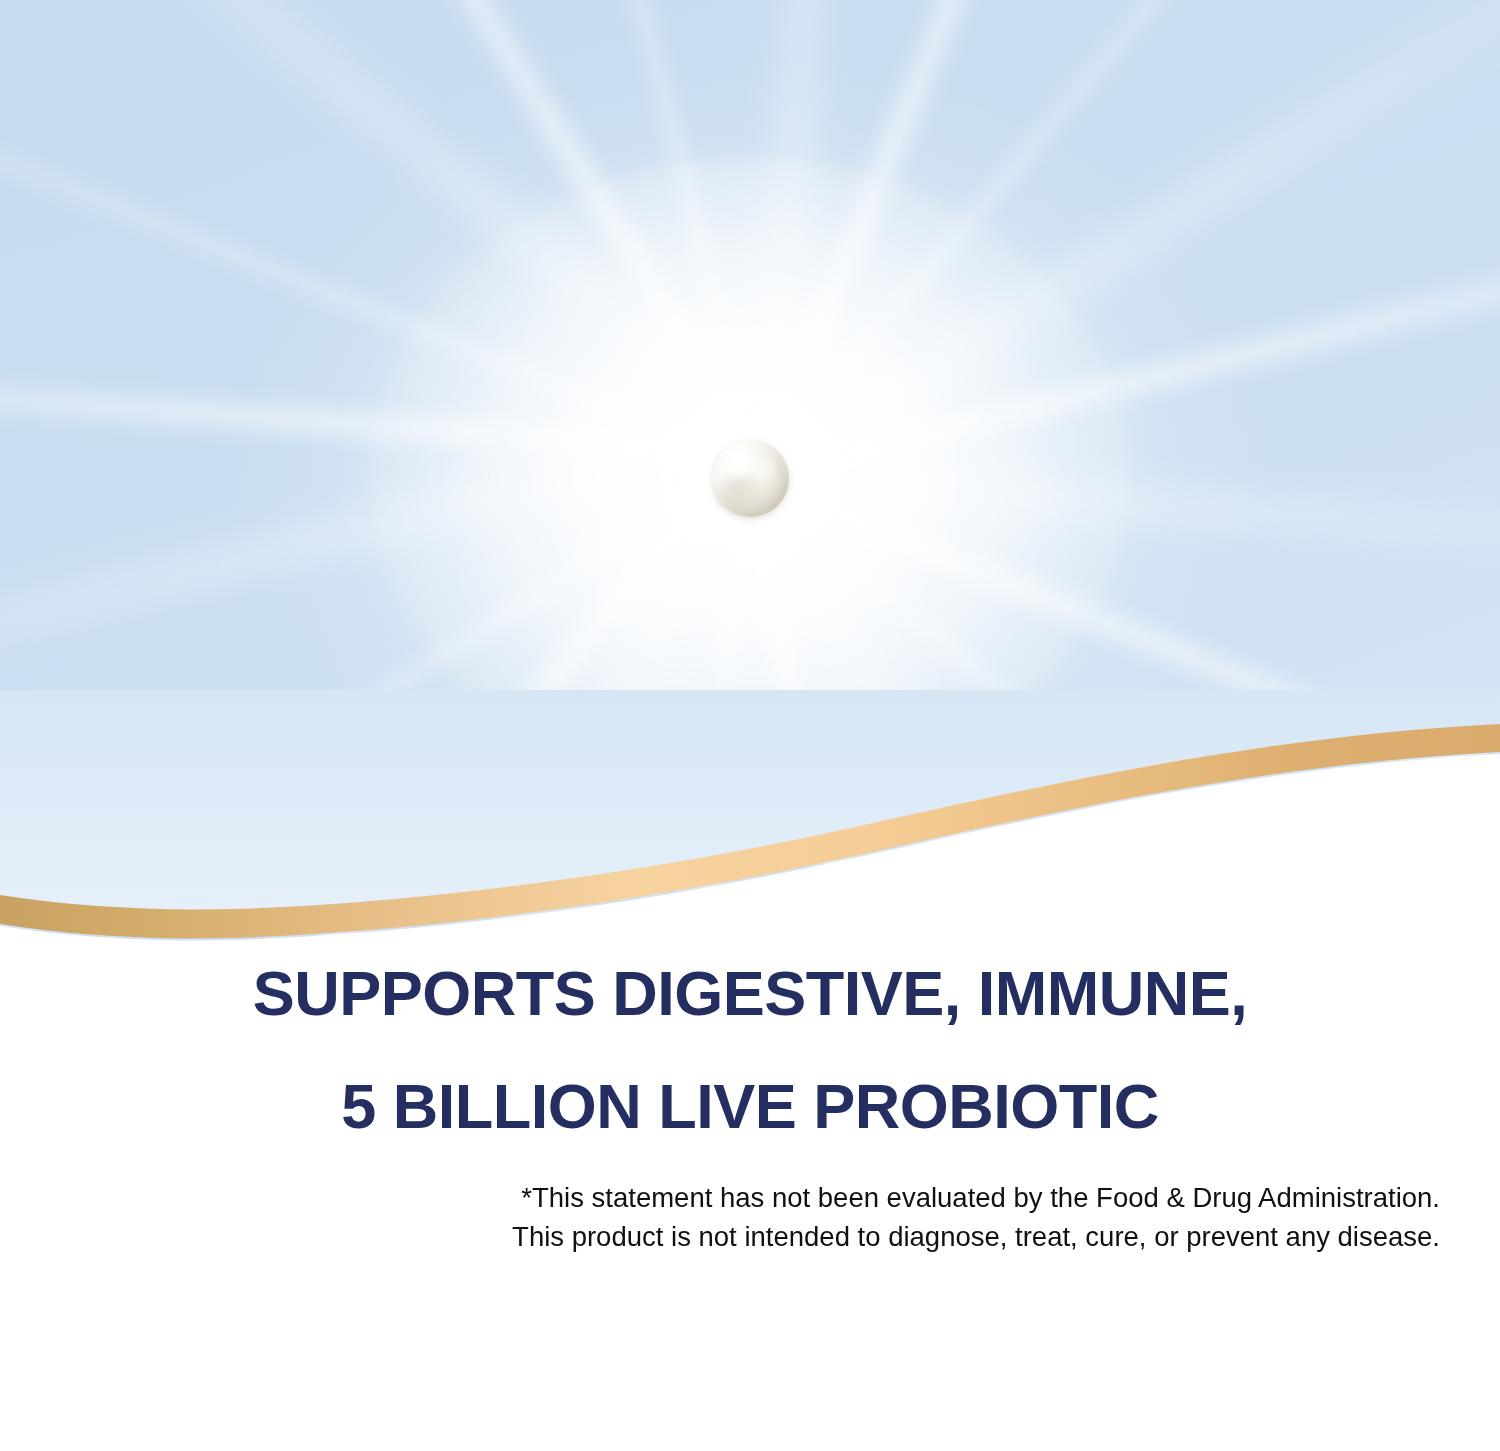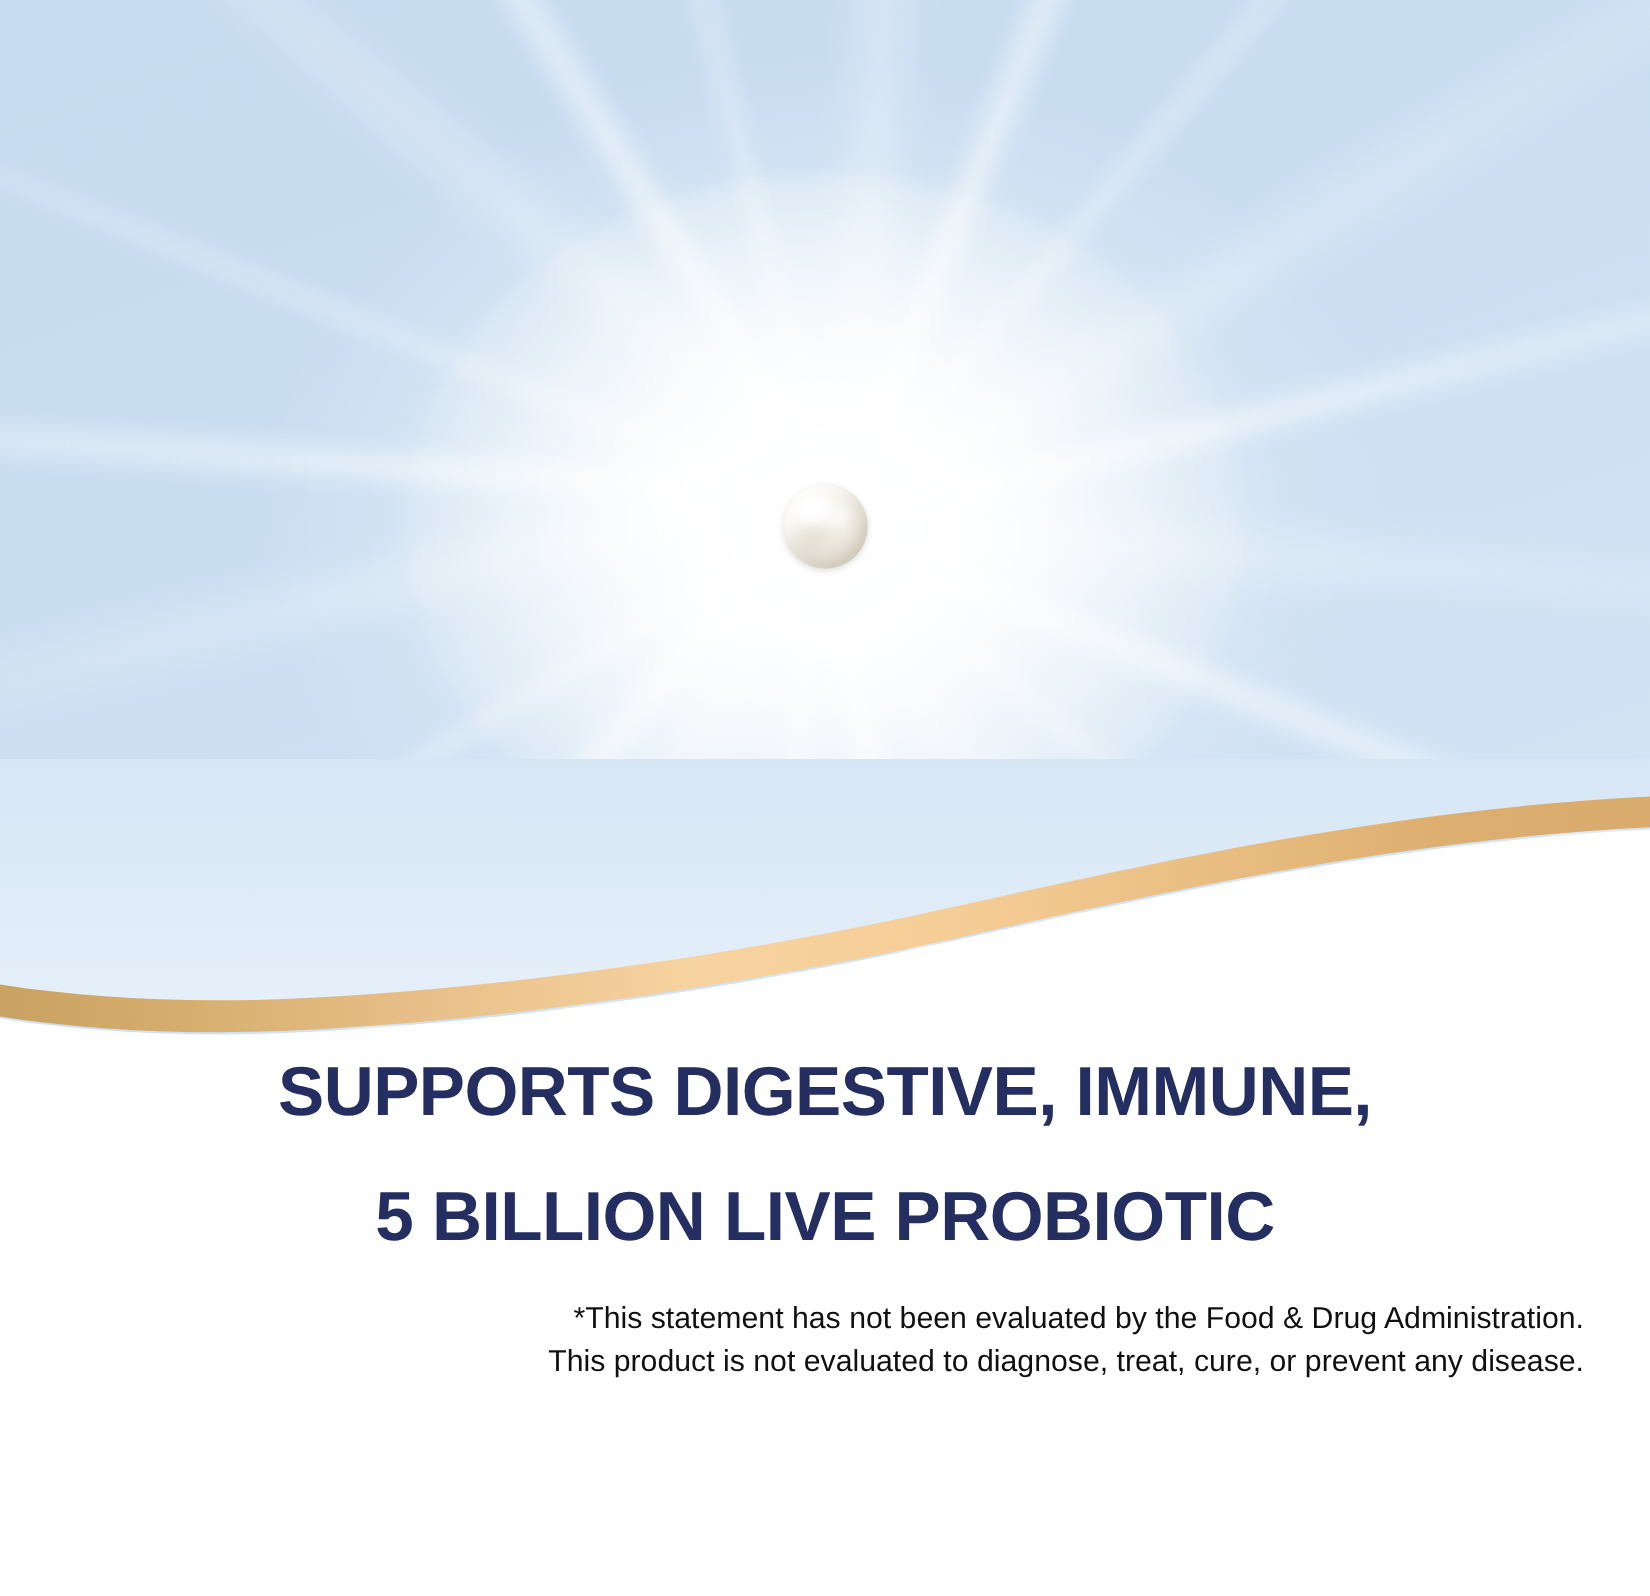--- a/index.html
+++ b/index.html
@@ -264,18 +264,18 @@
     <div class="headline">
       <span class="ln">SUPPORTS DIGESTIVE, IMMUNE,</span>
     </div>
 
     <div class="subhead">
       <span class="ln">5 BILLION LIVE PROBIOTIC</span>
     </div>
 
     <div class="disclaimer">
       <span class="ln">*This statement has not been evaluated by the Food &amp; Drug Administration.</span>
-      <span class="ln">This product is not evaluated to diagnose, treat, cure, or prevent any disease.</span>
+      <span class="ln">This product is not intended to diagnose, treat, cure, or prevent any disease.</span>
     </div>
 
   </div>
 
 </div>
 
 </body></html>

